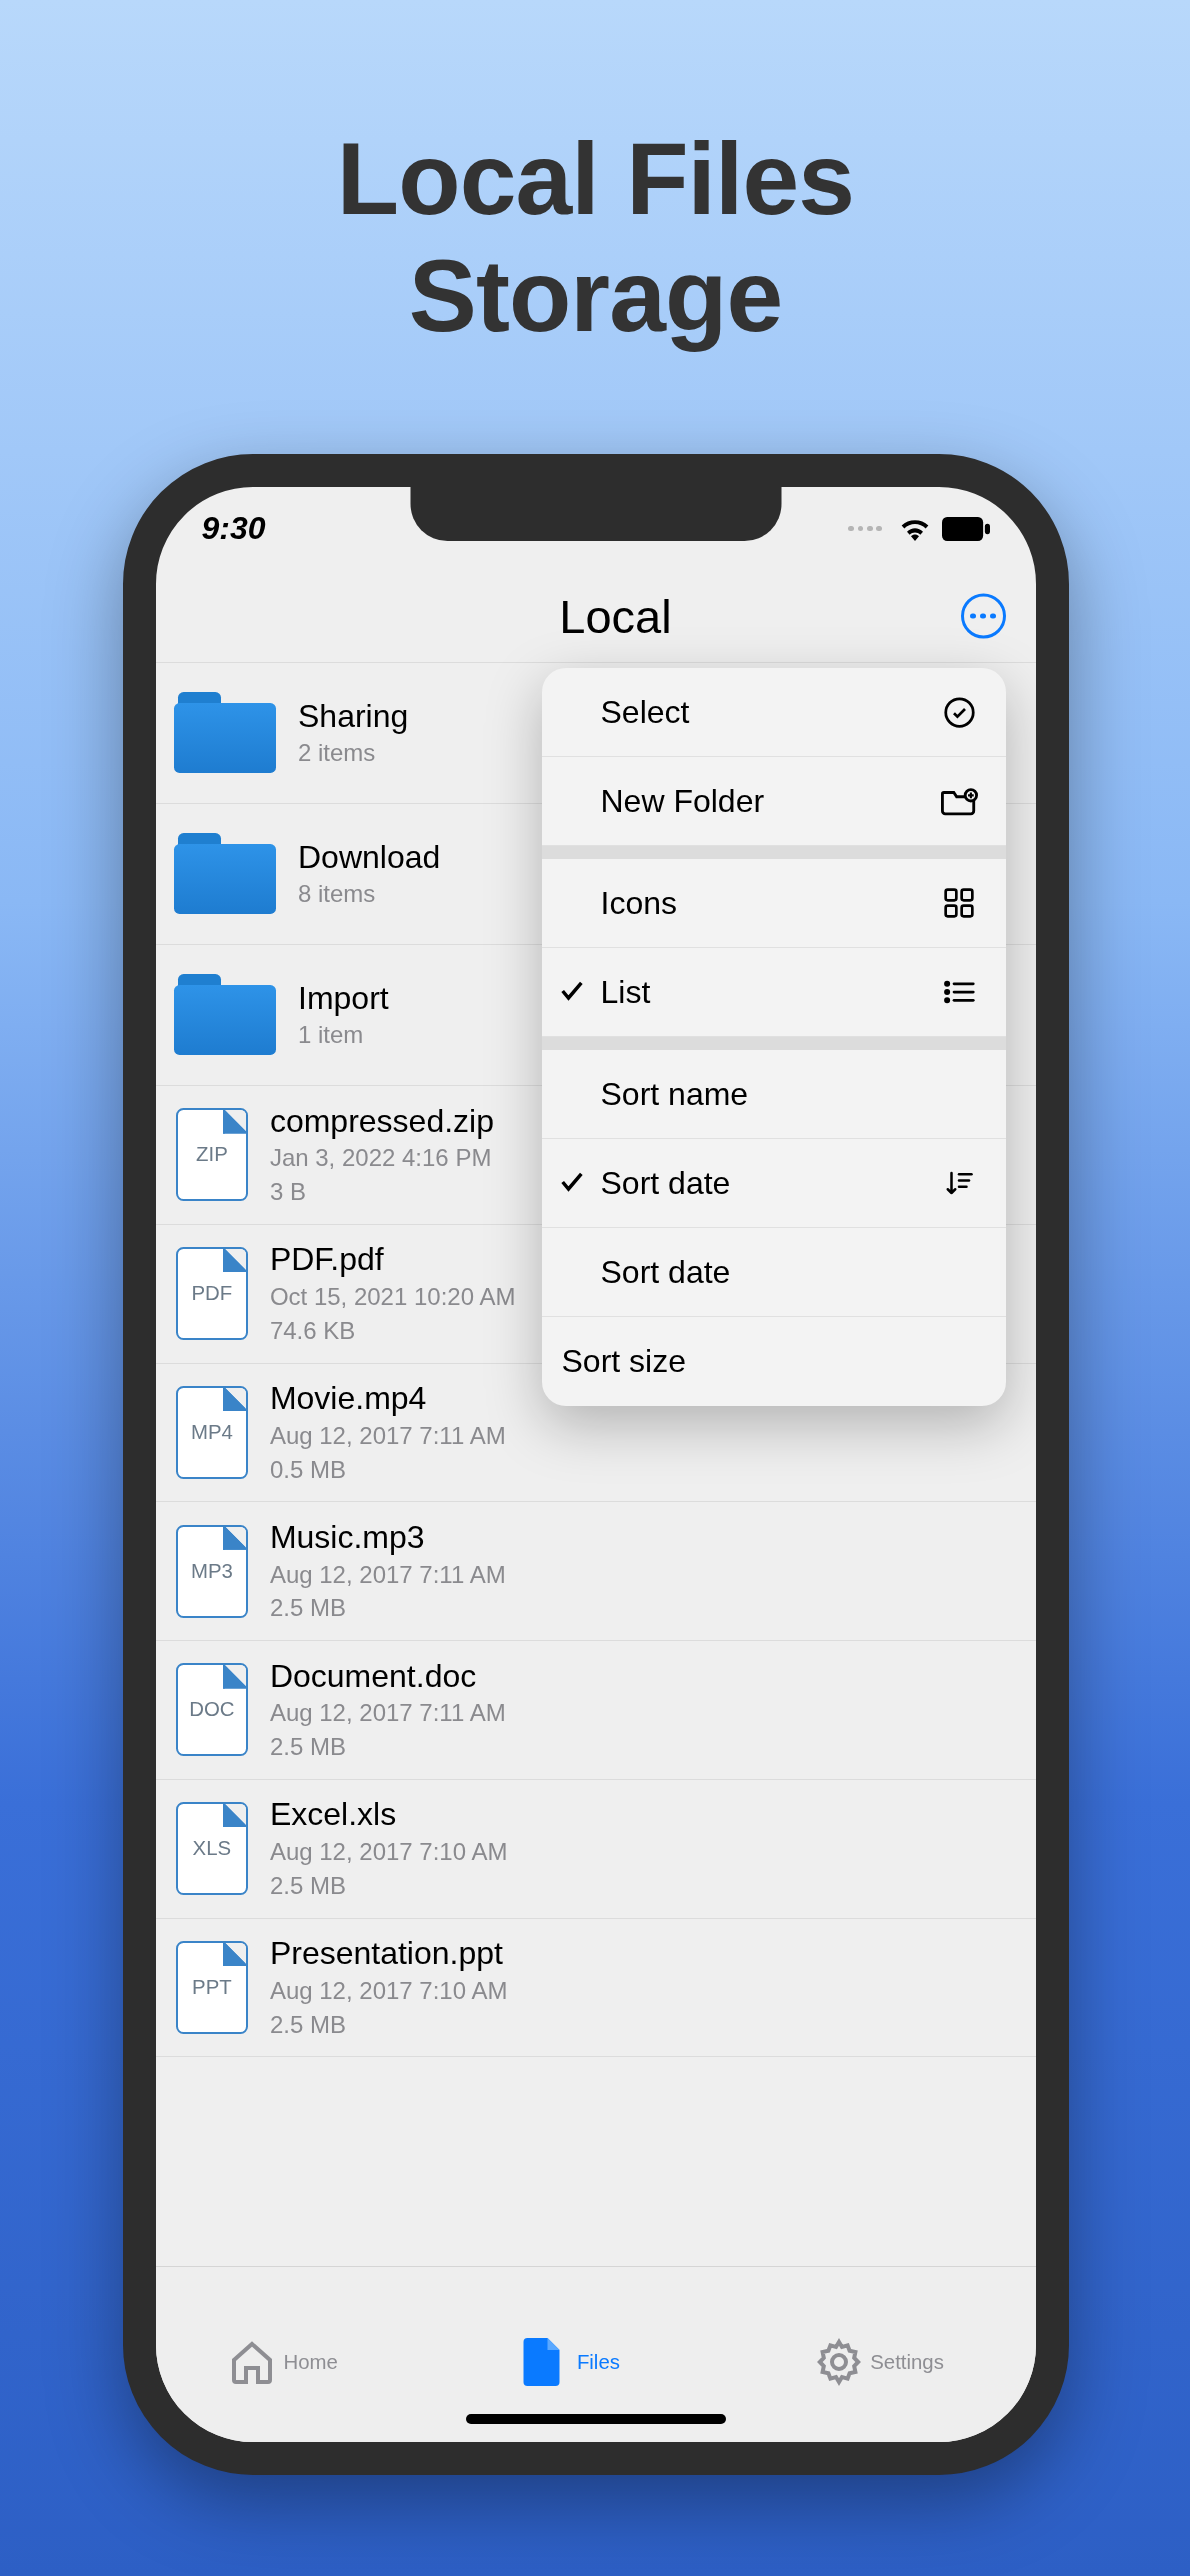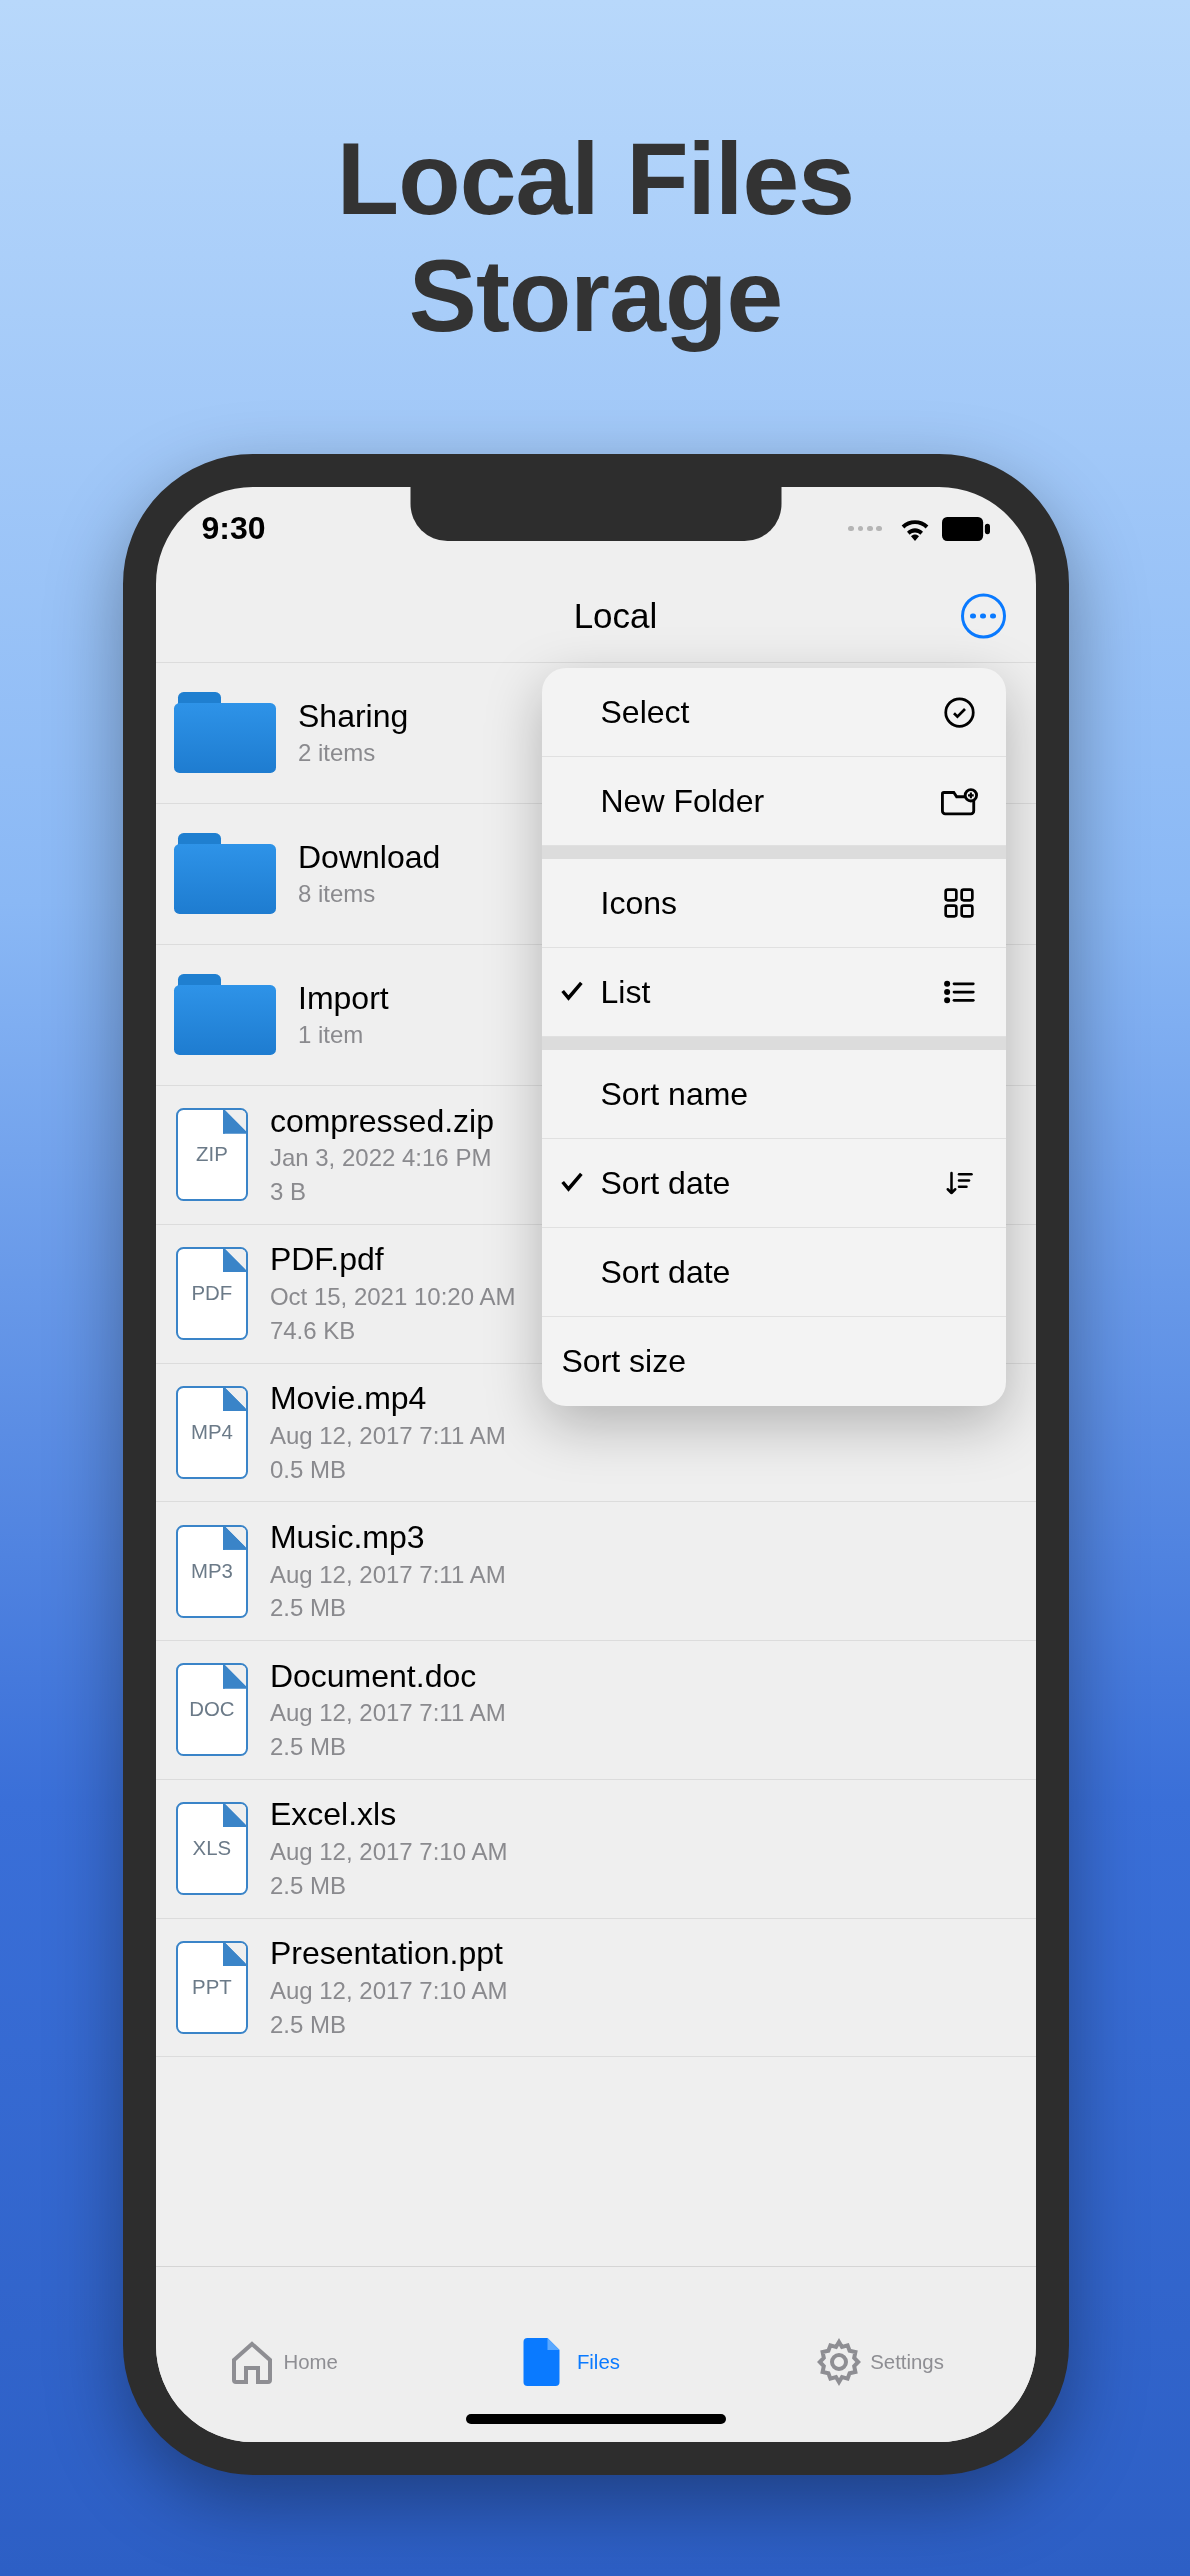--- a/index.html
+++ b/index.html
@@ -56,34 +56,35 @@
   .status-bar {
     height: 83px;
     position: relative;
     padding: 0 46px;
     display: flex;
     align-items: center;
     justify-content: space-between;
     font-size: 32px;
     font-weight: 600;
     color: #000;
+    font-style: italic;
   }
   .status-right { display: flex; align-items: center; gap: 11px; }
   .dots { display: flex; gap: 3.7px; margin-right: 5.6px; }
   .dots span { width: 5.6px; height: 5.6px; background: #b5b5b5; border-radius: 50%; display: block; }
 
   .nav-bar {
     height: 93px;
     display: flex;
     align-items: center;
     justify-content: center;
     position: relative;
     border-bottom: 0.9px solid rgba(0,0,0,0.08);
   }
-  .nav-title { font-size: 35px; font-weight: 500; color: #000; margin-left: 40px; }
+  .nav-title { font-size: 47px; font-weight: 500; color: #000; margin-left: 40px; }
   .more-button {
     position: absolute;
     right: 30px;
     top: 50%;
     transform: translateY(-50%);
     width: 45px; height: 45px;
     border: 3.7px solid #0a7aff;
     border-radius: 50%;
     display: flex;
     align-items: center;

